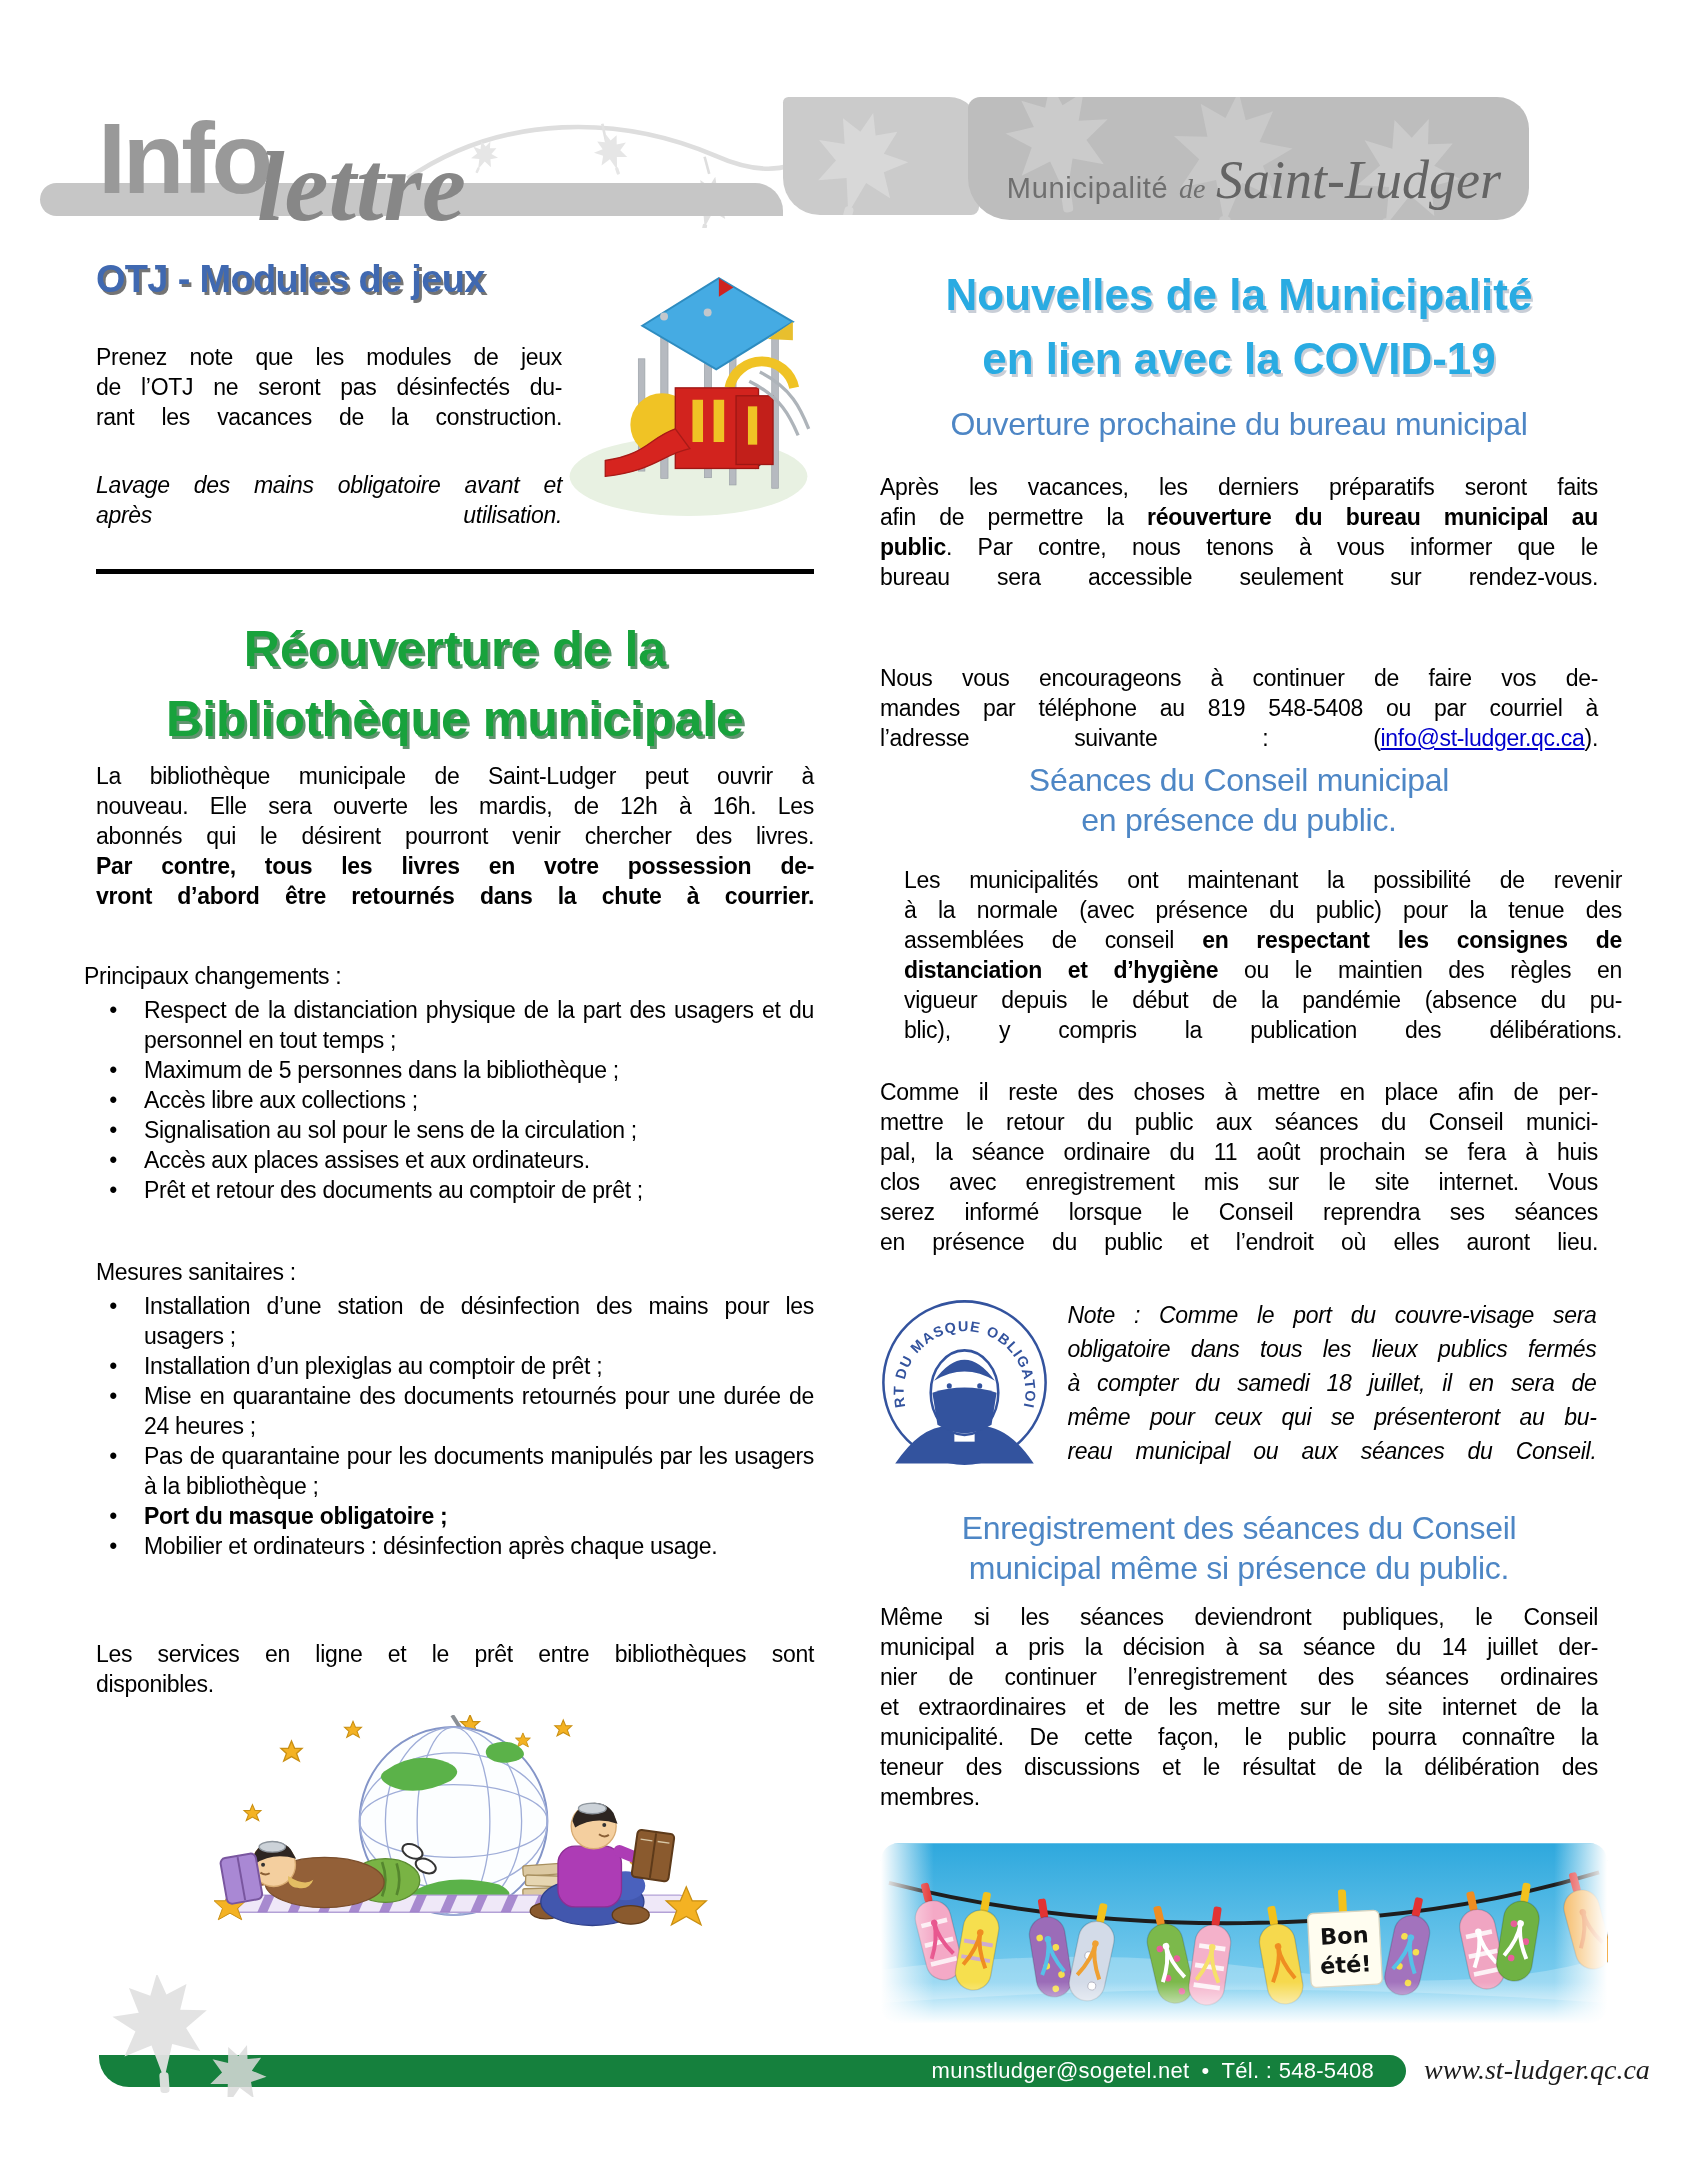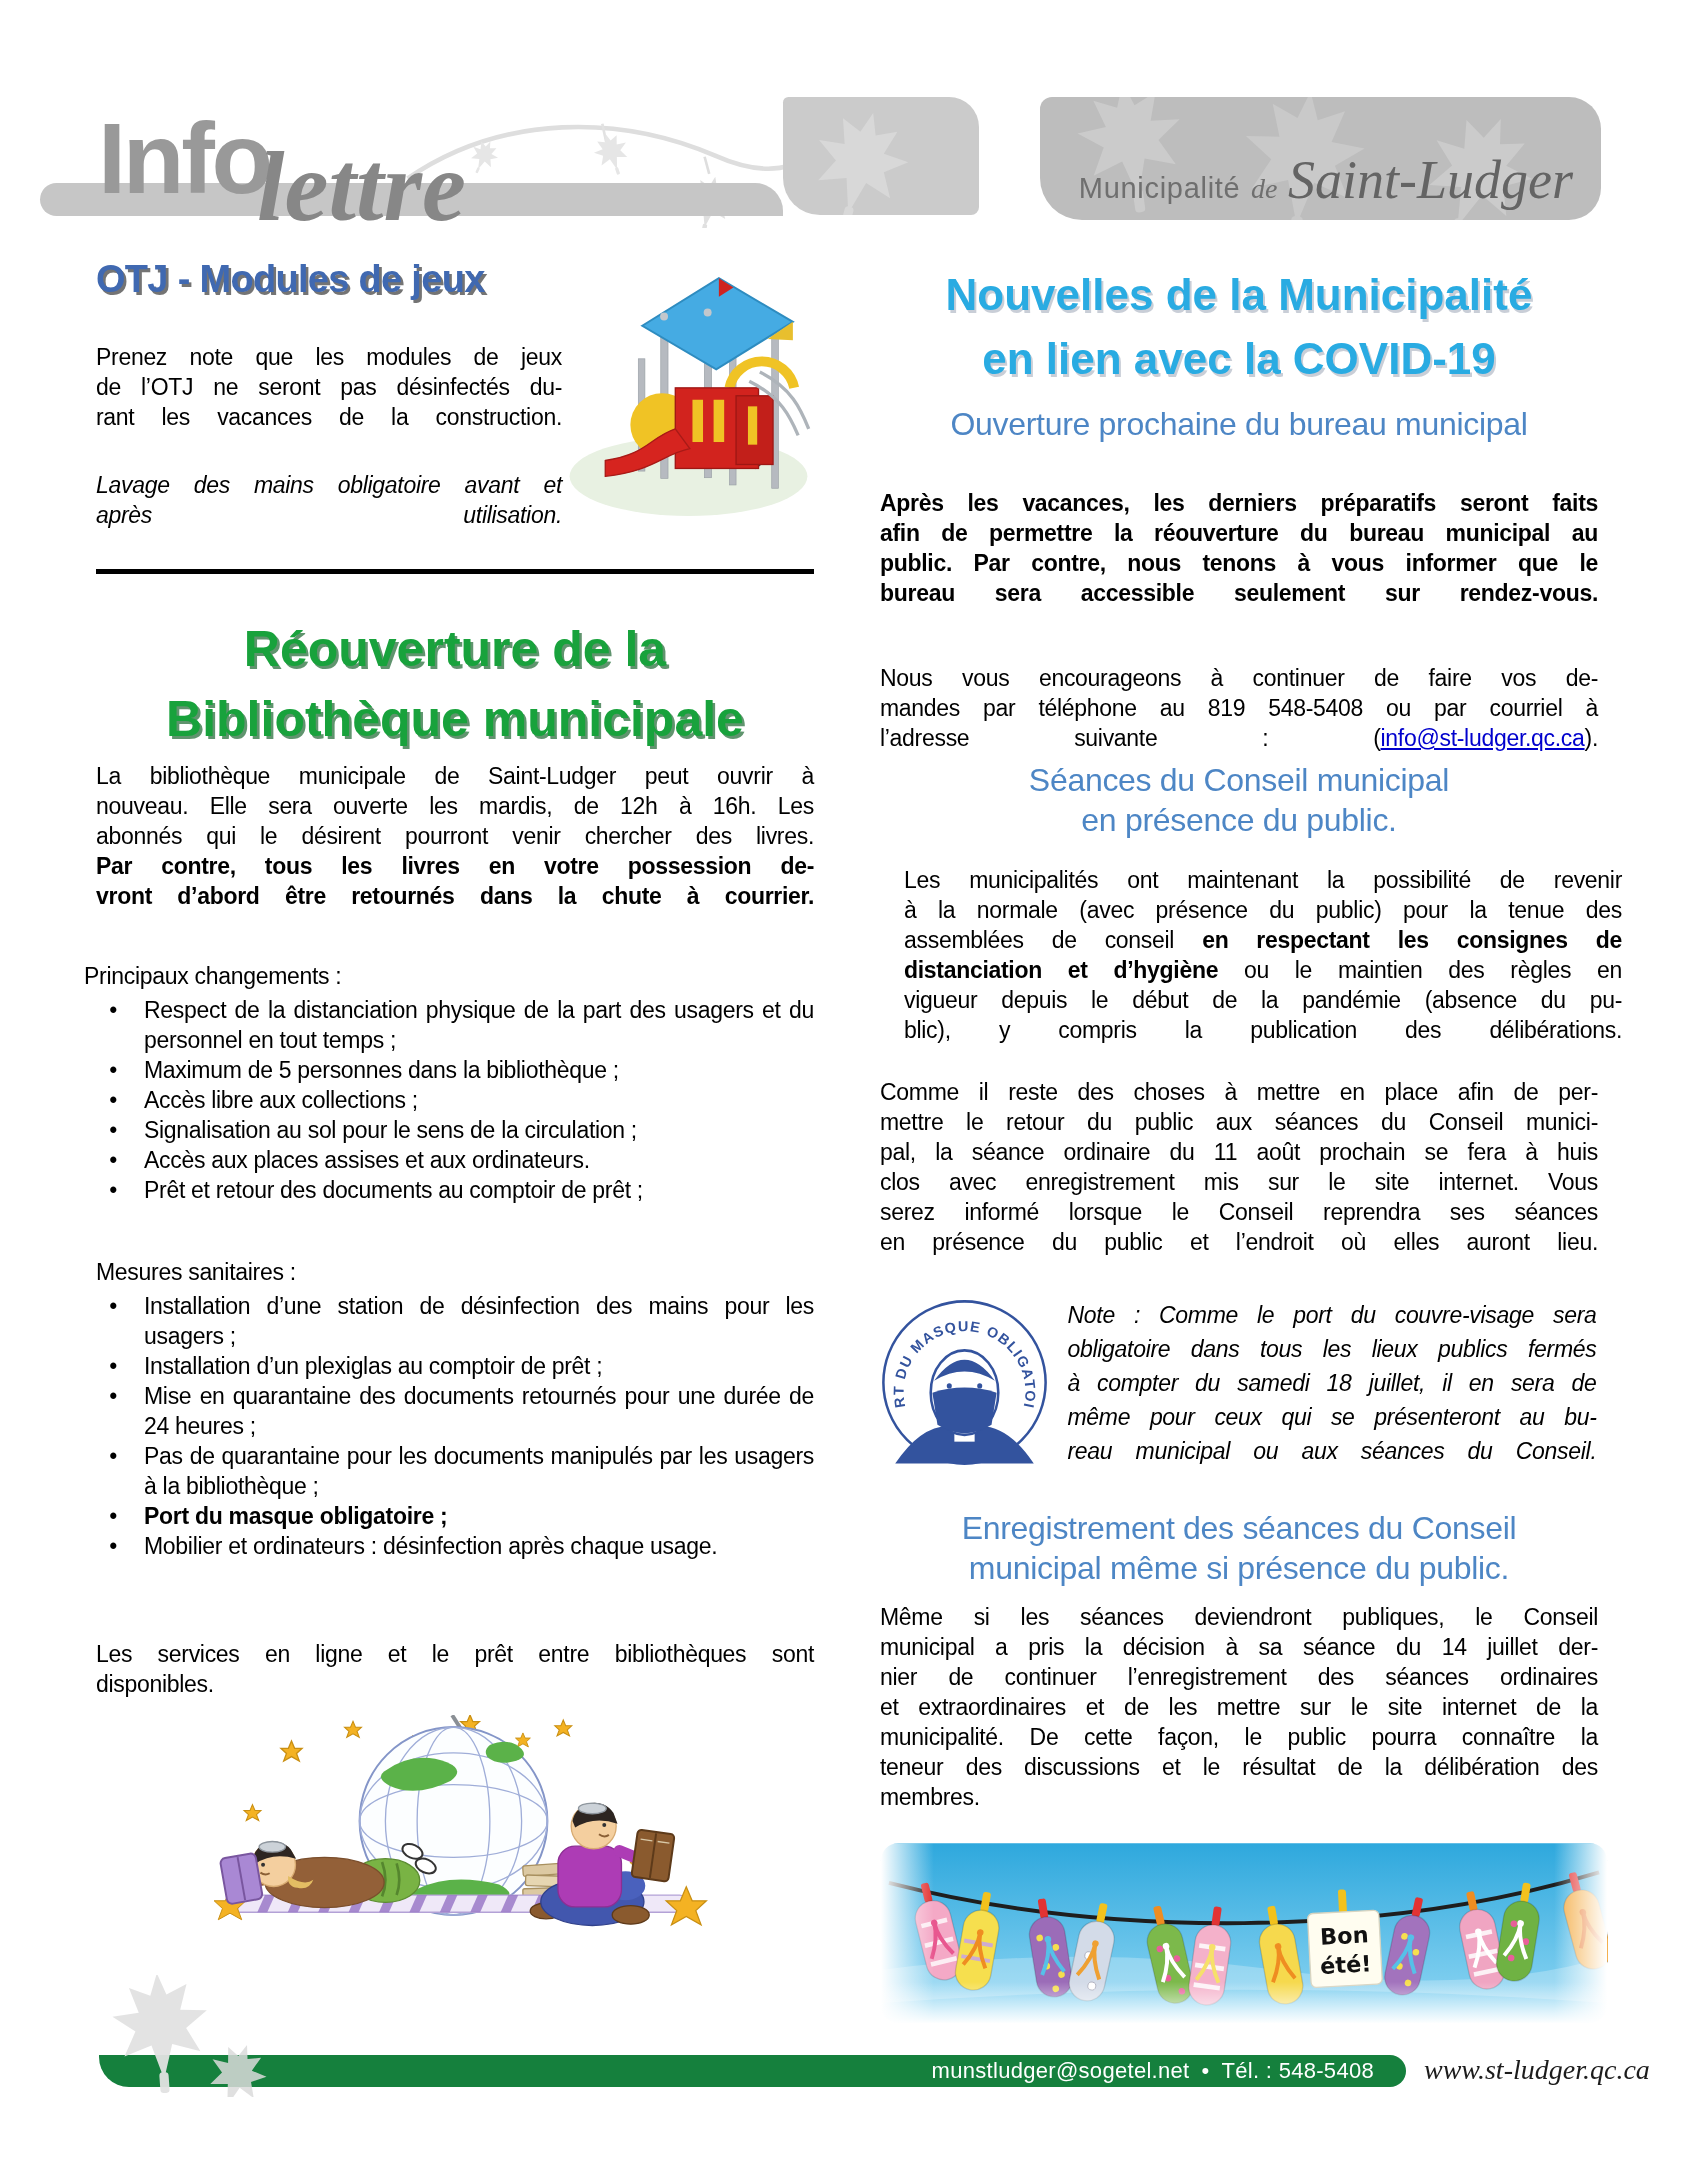--- a/index.html
+++ b/index.html
@@ -18,21 +18,21 @@
   
   #logo-info{position:absolute;left:98px;top:101px;font-size:101px;font-weight:bold;
              letter-spacing:-3.3px;color:#999;z-index:3;}
   #logo-lettre{position:absolute;left:257px;top:130px;font-family:"Liberation Serif",serif;
                font-style:italic;font-weight:bold;font-size:99px;color:#878787;z-index:3;}
   #header-bar{position:absolute;left:40px;top:183px;width:743px;height:33px;background:#c6c6c6;
               border-radius:16.5px 28px 0 16.5px;z-index:1;}
   #header-branch{position:absolute;left:404px;top:96px;z-index:0;}
   #header-midbox{position:absolute;left:783px;top:97px;width:196px;height:118px;background:#cbcbcb;
                  border-radius:5.3px 30px 8px 37px;overflow:hidden;z-index:1;}
-  #header-bigbox{position:absolute;left:1040px;top:97px;width:561px;height:123px;background:#bdbdbd;
+  #header-bigbox{position:absolute;left:968px;top:97px;width:561px;height:123px;background:#bdbdbd;
                  border-radius:12px 32px 32px 42px;overflow:hidden;z-index:1;}
   #muni-line{position:absolute;right:28px;bottom:9.3px;display:flex;align-items:baseline;gap:10.6px;
              white-space:nowrap;z-index:2;}
   #muni-prefix{font-size:29px;color:#6f6f6f;letter-spacing:0.7px;}
   #muni-de{font-family:"Liberation Serif",serif;font-style:italic;font-size:28px;color:#6f6f6f;}
   #muni-name{font-family:"Liberation Serif",serif;font-style:italic;font-size:54px;color:#646464;}
 
   
   #otj-section{position:absolute;left:96px;top:258px;width:718px;}
   #otj-title{font-size:38px;font-weight:bold;letter-spacing:-0.7px;color:#4069b1;
@@ -54,21 +54,21 @@
   ul.bullets{list-style:none;margin:0;padding:0;}
   ul.bullets li{position:relative;padding-left:48px;text-align:justify;margin:0;}
   ul.bullets li::before{content:"\2022";position:absolute;left:13.2px;top:0;}
 
   
   #covid-title{position:absolute;left:880px;top:263px;width:718px;font-size:44px;font-weight:bold;
                line-height:64px;color:#29abe2;text-align:center;letter-spacing:0;
                text-shadow:2px 2.6px 0 rgba(60,80,110,0.28);}
   .subheading{font-size:32px;line-height:40px;color:#4d86c5;text-align:center;letter-spacing:-0.3px;}
   #office-heading{position:absolute;left:880px;top:404px;width:718px;}
-  #office-p1{position:absolute;left:880px;top:488px;width:718px;font-weight:bold;}
+  #office-p1{position:absolute;left:880px;top:472px;width:718px;}
   #office-p2{position:absolute;left:880px;top:631px;width:718px;margin-top:32px;}
   #council-heading{position:absolute;left:880px;top:760px;width:718px;}
   #council-p1{position:absolute;left:880px;top:865px;width:718px;margin-left:24px;}
   #council-p2{position:absolute;left:880px;top:1077px;width:718px;}
   #note-row{position:absolute;left:880px;top:1298px;width:718px;display:flex;gap:18.5px;align-items:flex-start;}
   #note-text{width:529px;font-size:23px;line-height:34px;font-style:italic;letter-spacing:-0.3px;}
   #recording-heading{position:absolute;left:880px;top:1508px;width:718px;}
   #recording-p{position:absolute;left:880px;top:1602px;width:718px;}
   #banner{position:absolute;left:880px;top:1838px;}
 

